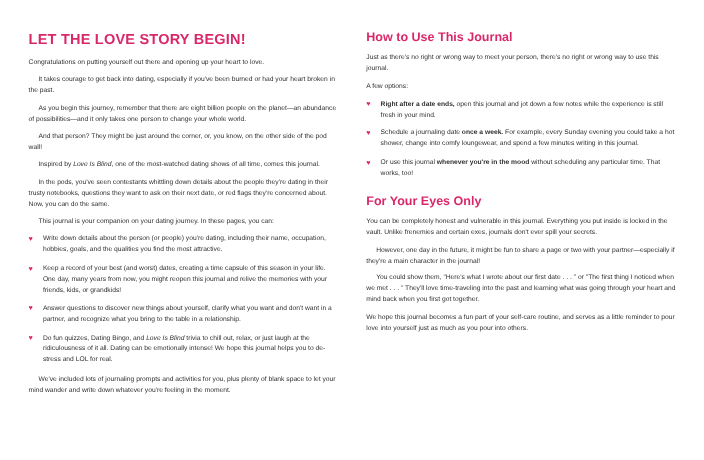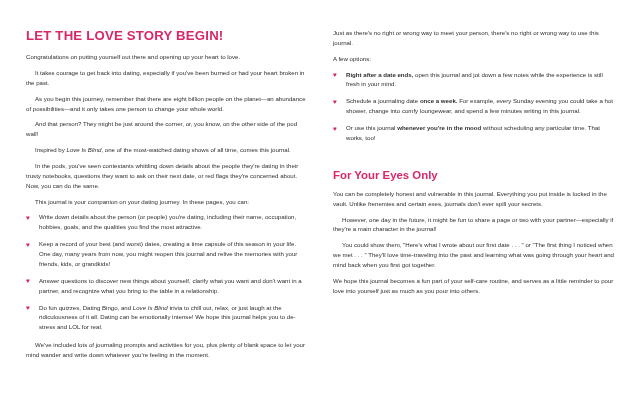--- a/index.html
+++ b/index.html
@@ -39,21 +39,21 @@
     line-height: 1.15;
   }
   h2.head {
     color: #d9286a;
     font-size: 11.4px;
     font-weight: bold;
     margin: 0 0 7px 0;
     line-height: 1.15;
   }
   h2.head.sub {
-    margin-top: 26px;
+    margin-top: 14px;
   }
   p {
     font-size: 6.1px;
     line-height: 1.62;
     margin: 0 0 6px 0;
     text-align: left;
     color: #2f2f2f;
   }
   p.indent {
     text-indent: 9px;
@@ -118,20 +118,21 @@
       <li>
         <span class="heart">♥</span>
         <span>Do fun quizzes, Dating Bingo, and <em>Love Is Blind</em> trivia to chill out, relax, or just laugh at the ridiculousness of it all. Dating can be emotionally intense! We hope this journal helps you to de-stress and LOL for real.</span>
       </li>
     </ul>
 
     <p class="indent last-p">We've included lots of journaling prompts and activities for you, plus plenty of blank space to let your mind wander and write down whatever you're feeling in the moment.</p>
   </div>
 
   <div class="col col-right">
+    <h2 class="head">How to Use This Journal</h2>
     <p>Just as there's no right or wrong way to meet your person, there's no right or wrong way to use this journal.</p>
     <p>A few options:</p>
 
     <ul class="bullets">
       <li>
         <span class="heart">♥</span>
         <span class="bold">Right after a date ends,</span><span> open this journal and jot down a few notes while the experience is still fresh in your mind.</span>
       </li>
       <li>
         <span class="heart">♥</span>

